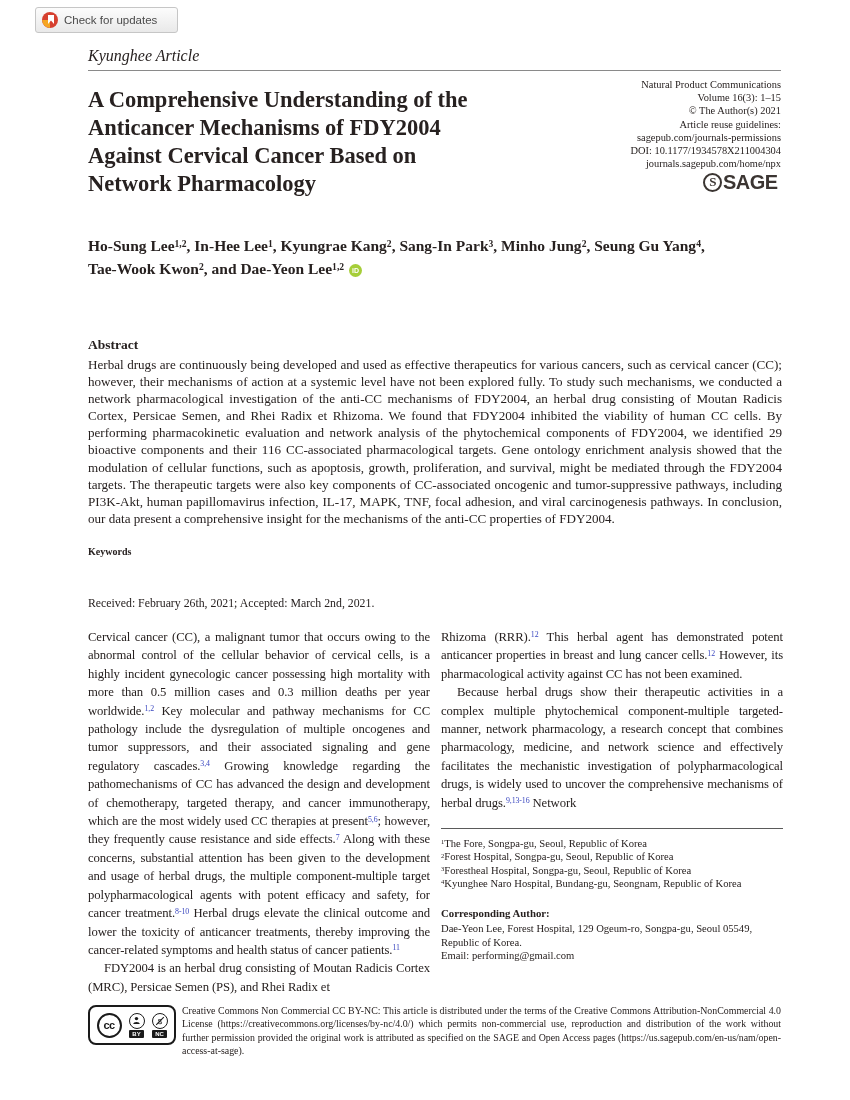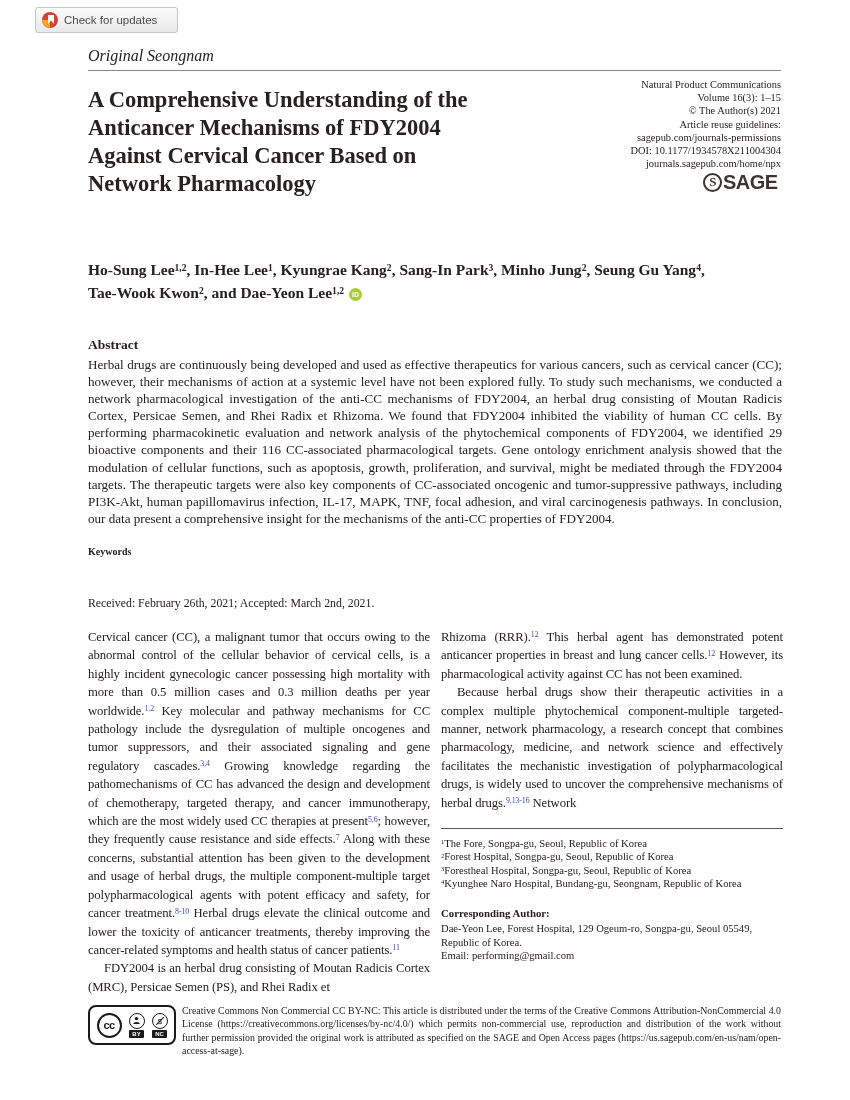--- a/index.html
+++ b/index.html
@@ -41,21 +41,21 @@
   .sage-logo{ position:absolute; right:69px; top:170px; display:flex; align-items:center; gap:1px; color:#3b3532; }
   .sage-s{ width:19px; height:19px; border:2px solid #3b3532; border-radius:50%;
     display:inline-flex; align-items:center; justify-content:center;
     font-family:"Liberation Serif",serif; font-weight:bold; font-size:13px; }
   .sage-word{ font-family:"Liberation Sans",sans-serif; font-weight:bold; font-size:21px;
     letter-spacing:-0.5px; transform:scaleX(0.95); transform-origin:left center; }
 
   .title{ position:absolute; left:88px; top:86px; width:530px; margin:0;
     font-size:22.5px; line-height:28px; font-weight:bold; }
 
-  .authors{ position:absolute; left:88px; top:258px; width:700px;
+  .authors{ position:absolute; left:88px; top:234px; width:700px;
     font-size:15.5px; font-weight:bold; line-height:23px; }
   sup{ font-size:62%; line-height:0; position:relative; top:-0.45em; vertical-align:baseline; }
   .sup-ref{ color:var(--ref-blue); }
   .sup-plain{ color:inherit; }
   .orcid-icon{ display:inline-flex; width:13px; height:13px; border-radius:50%;
     background:var(--orcid-green); color:#fff; font:bold 7px "Liberation Sans",sans-serif;
     align-items:center; justify-content:center; margin-left:5px; vertical-align:1px; cursor:pointer; }
 
   .abs-heading{ position:absolute; left:88px; top:337px; font-size:13.5px; font-weight:bold; }
   .abs-text{ position:absolute; left:88px; top:356px; width:694px;
@@ -99,21 +99,21 @@
 </head>
 <body>
 
 <div class="page">
 
   <div class="check-badge">
     <span class="crossmark"></span>
     <span>Check for updates</span>
   </div>
 
-  <div class="article-type">Original Seongnam</div>
+  <div class="article-type">Kyunghee Article</div>
   <div class="header-rule"></div>
 
   <div class="journal-meta">
       <div>Natural Product Communications</div>
       <div>Volume 16(3): 1–15</div>
       <div>© The Author(s) 2021</div>
       <div>Article reuse guidelines:</div>
       <div>sagepub.com/journals-permissions</div>
       <div>DOI: 10.1177/1934578X211004304</div>
       <div>journals.sagepub.com/home/npx</div>

